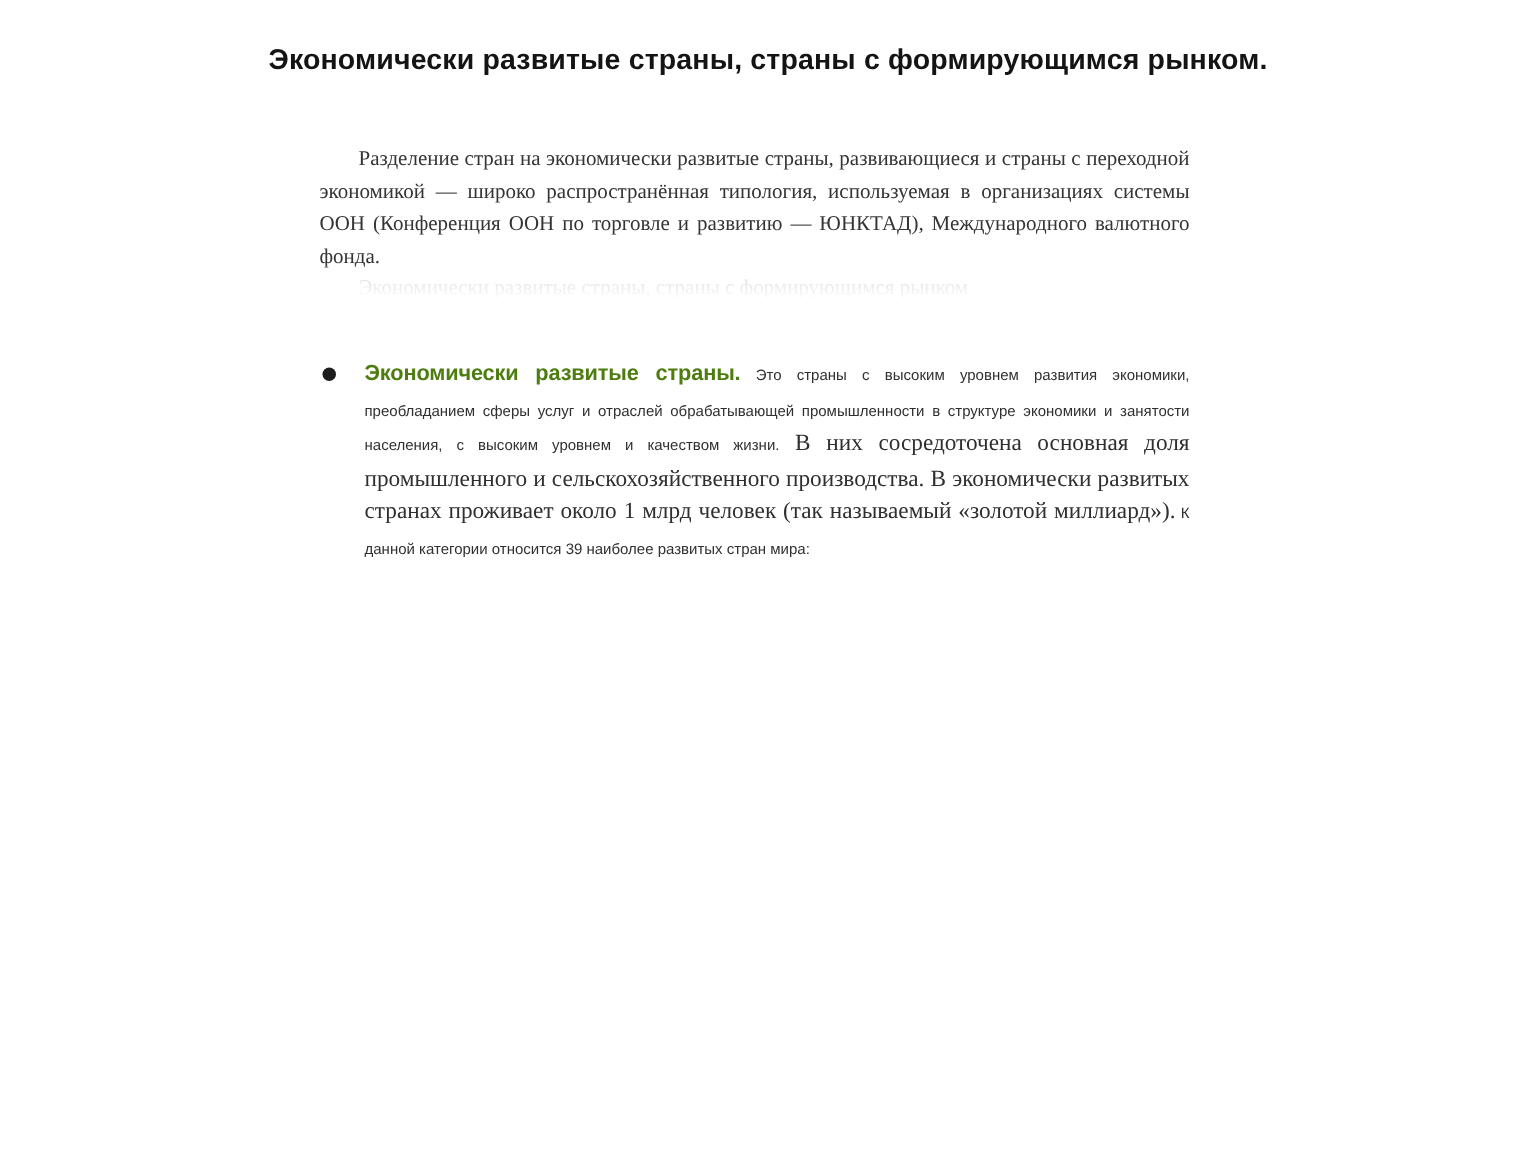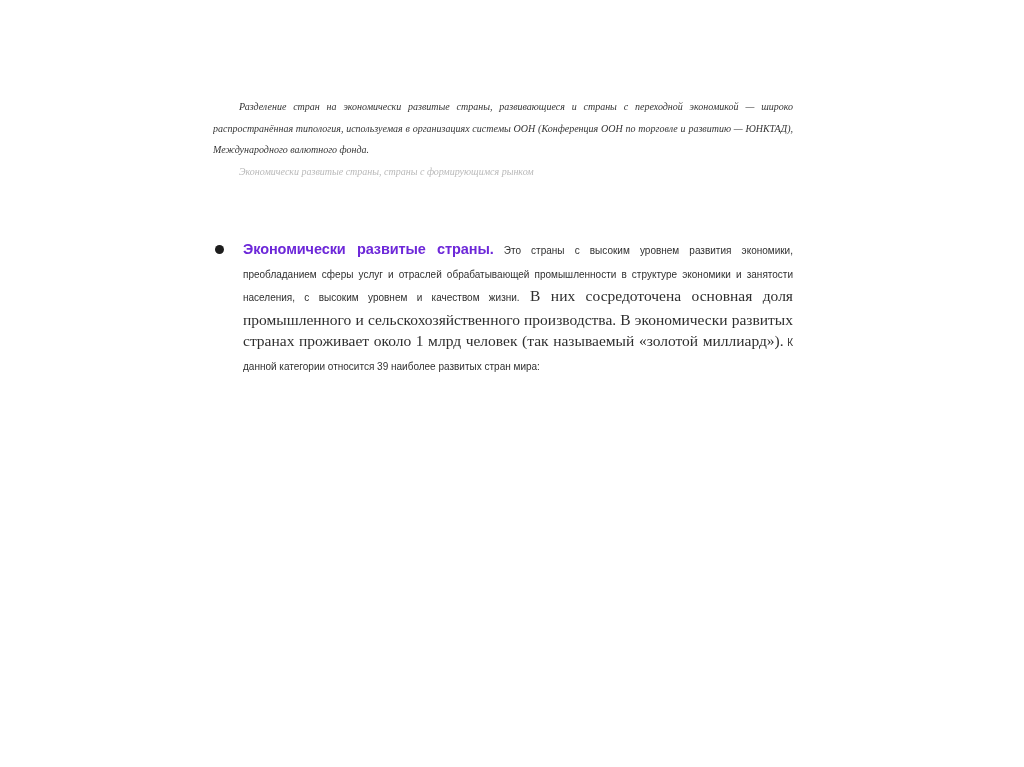--- a/index.html
+++ b/index.html
@@ -40,27 +40,26 @@
     top: 96px;
     left: 213px;
     width: 580px;
     font-family: "Liberation Serif", serif;
     color: #2c2c2c;
   }
 
   
   .scan-intro {
     position: relative;
-    font-size: 10px;
+    font-size: 14px;
     line-height: 21.5px;
     text-align: justify;
     color: #343434;
     height: 106px;
     overflow: hidden;
-    font-style: italic;
   }
   .scan-intro p {
     margin: 0;
     text-indent: 26px;
   }
   .scan-intro .fade-line {
     position: absolute;
     left: 0;
     right: 0;
     bottom: 0;
@@ -92,34 +91,35 @@
     background: #1d1d1d;
     border-radius: 50%;
   }
   .scan-bullet-block p {
     margin: 0;
   }
   .lead-term {
     font-family: "Liberation Sans", sans-serif;
     font-weight: bold;
     font-size: 14.5px;
-    color: #6d28d9;
+    color: #4d7c0f;
     letter-spacing: -0.1px;
   }
   .sans-run {
     font-family: "Liberation Sans", sans-serif;
     font-size: 10px;
     color: #303030;
   }
 </style>
 </head>
 <body>
 
 <div class="slide">
 
+  <div class="slide-title">Экономически развитые страны, страны с формирующимся рынком.</div>
 
   <div class="scan">
 
     <div class="scan-intro">
       <p>Разделение стран на экономически развитые страны, развивающиеся и страны с переходной экономикой — широко распространённая типология, используемая в организациях системы ООН (Конференция ООН по торговле и развитию — ЮНКТАД), Международного валютного фонда.</p>
       <span class="ghost">Экономически развитые страны, страны с формирующимся рынком</span>
       <div class="fade-line"></div>
     </div>
 
     <div class="scan-bullet-block">

